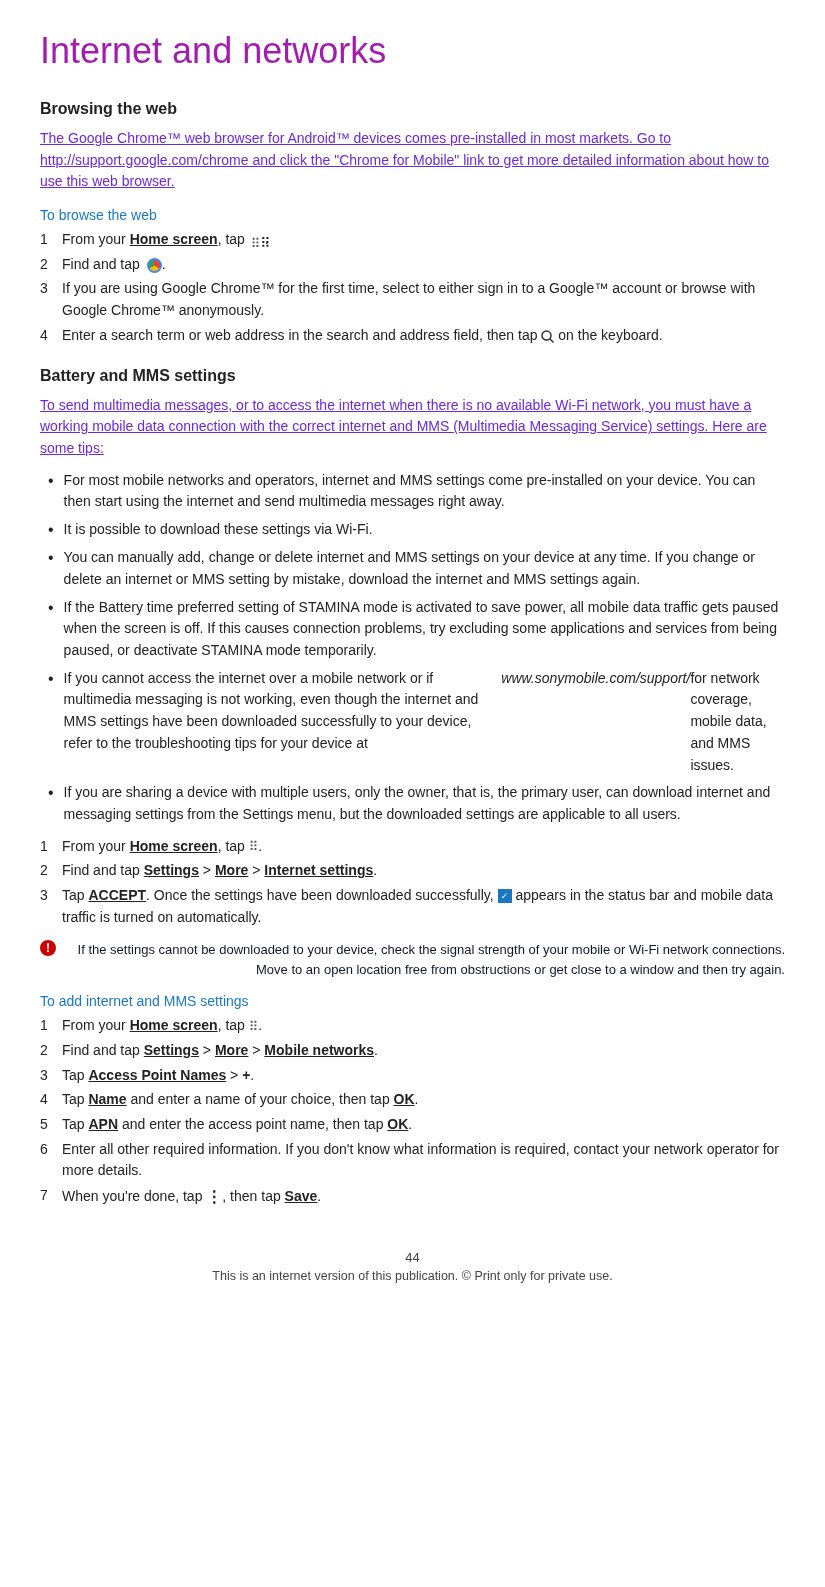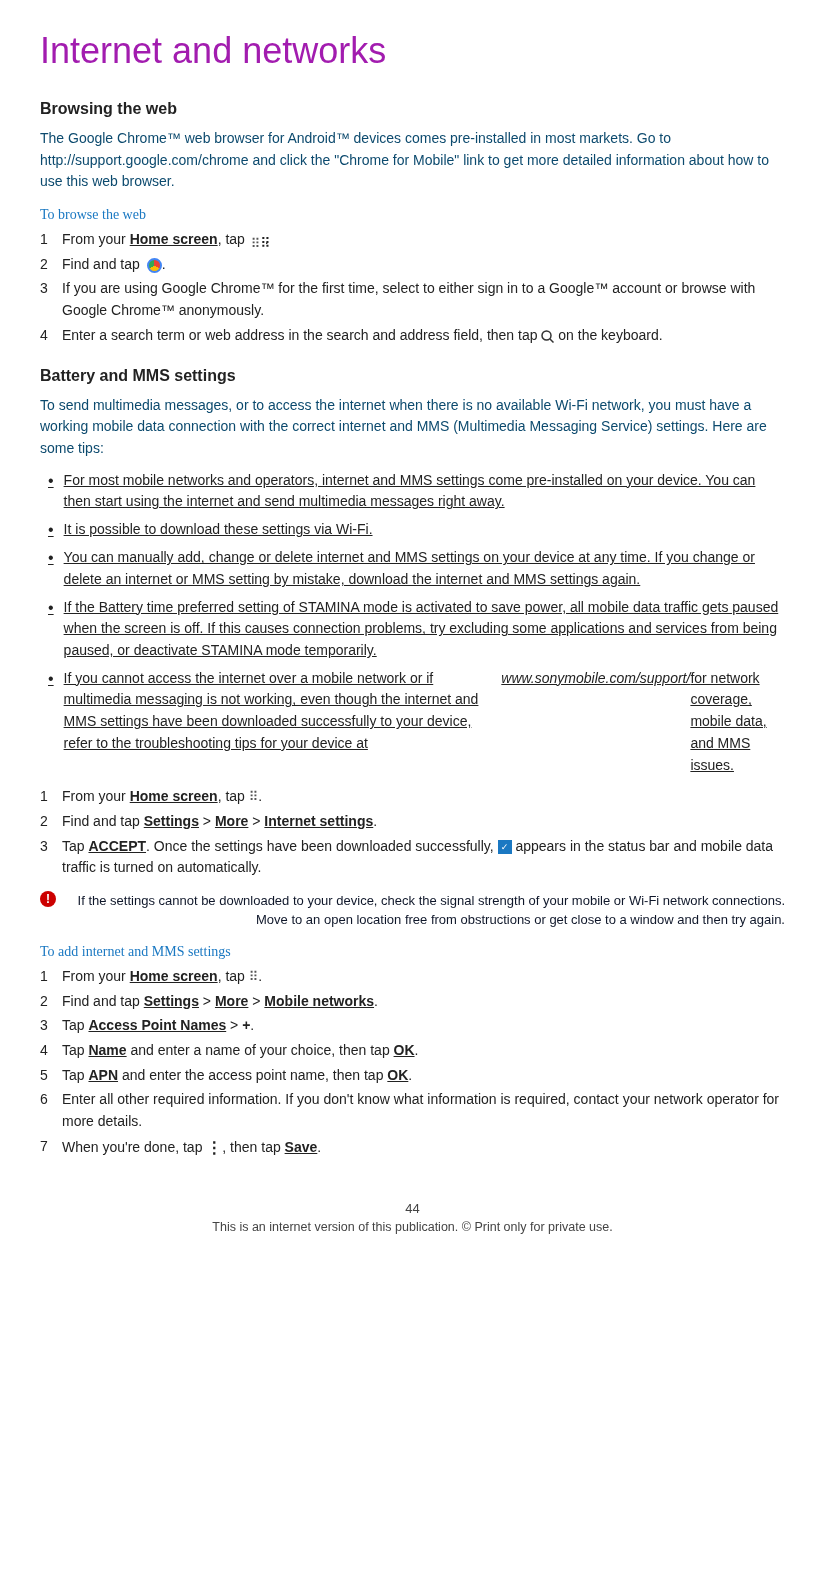--- a/index.html
+++ b/index.html
@@ -23,30 +23,30 @@
       font-size: 16px;
       font-weight: bold;
       color: #222;
       margin-bottom: 10px;
       margin-top: 10px;
     }
     p.body-text {
       font-size: 14px;
       line-height: 1.55;
       margin-bottom: 10px;
-      color: #0c4a6e;
+      color: #6d28d9;
+      text-decoration: underline;
     }
     .subsection-link {
       color: #1a78c2;
       font-size: 14px;
       font-weight: normal;
       margin-top: 14px;
       margin-bottom: 6px;
       display: block;
-      font-family: Liberation Serif, serif;
     }
     ol.steps {
       list-style: none;
       padding: 0;
       margin: 0 0 10px 0;
     }
     ol.steps li {
       display: flex;
       align-items: flex-start;
       font-size: 14px;
@@ -60,21 +60,20 @@
       color: #222;
       display: inline-block;
     }
     ol.steps li .step-text {
       flex: 1;
     }
     ul.bullets {
       list-style: none;
       padding: 0;
       margin: 0 0 10px 0;
-      text-decoration: underline;
     }
     ul.bullets li {
       display: flex;
       align-items: flex-start;
       font-size: 14px;
       line-height: 1.55;
       margin-bottom: 6px;
       color: #222;
       padding-left: 8px;
     }
@@ -188,20 +187,21 @@
 <div class="section-block">
   <h2 class="section-title">Battery and MMS settings</h2>
   <p class="body-text">To send multimedia messages, or to access the internet when there is no available Wi-Fi network, you must have a working mobile data connection with the correct internet and MMS (Multimedia Messaging Service) settings. Here are some tips:</p>
 
   <ul class="bullets">
     <li>For most mobile networks and operators, internet and MMS settings come pre-installed on your device. You can then start using the internet and send multimedia messages right away.</li>
     <li>It is possible to download these settings via Wi-Fi.</li>
     <li>You can manually add, change or delete internet and MMS settings on your device at any time. If you change or delete an internet or MMS setting by mistake, download the internet and MMS settings again.</li>
     <li>If the Battery time preferred setting of STAMINA mode is activated to save power, all mobile data traffic gets paused when the screen is off. If this causes connection problems, try excluding some applications and services from being paused, or deactivate STAMINA mode temporarily.</li>
     <li>If you cannot access the internet over a mobile network or if multimedia messaging is not working, even though the internet and MMS settings have been downloaded successfully to your device, refer to the troubleshooting tips for your device at <span class="italic">www.sonymobile.com/support/</span> for network coverage, mobile data, and MMS issues.</li>
+    <li>If you are sharing a device with multiple users, only the owner, that is, the primary user, can download internet and messaging settings from the Settings menu, but the downloaded settings are applicable to all users.</li>
   </ul>
 
   <ol class="steps">
     <li>
       <span class="step-num">1</span>
       <span class="step-text">From your <span class="bold underline">Home screen</span>, tap <span style="display:inline-block;font-size:13px;vertical-align:middle;color:#555;">⠿</span>.</span>
     </li>
     <li>
       <span class="step-num">2</span>
       <span class="step-text">Find and tap <span class="bold underline">Settings</span> &gt; <span class="bold underline">More</span> &gt; <span class="bold underline">Internet settings</span>.</span>

